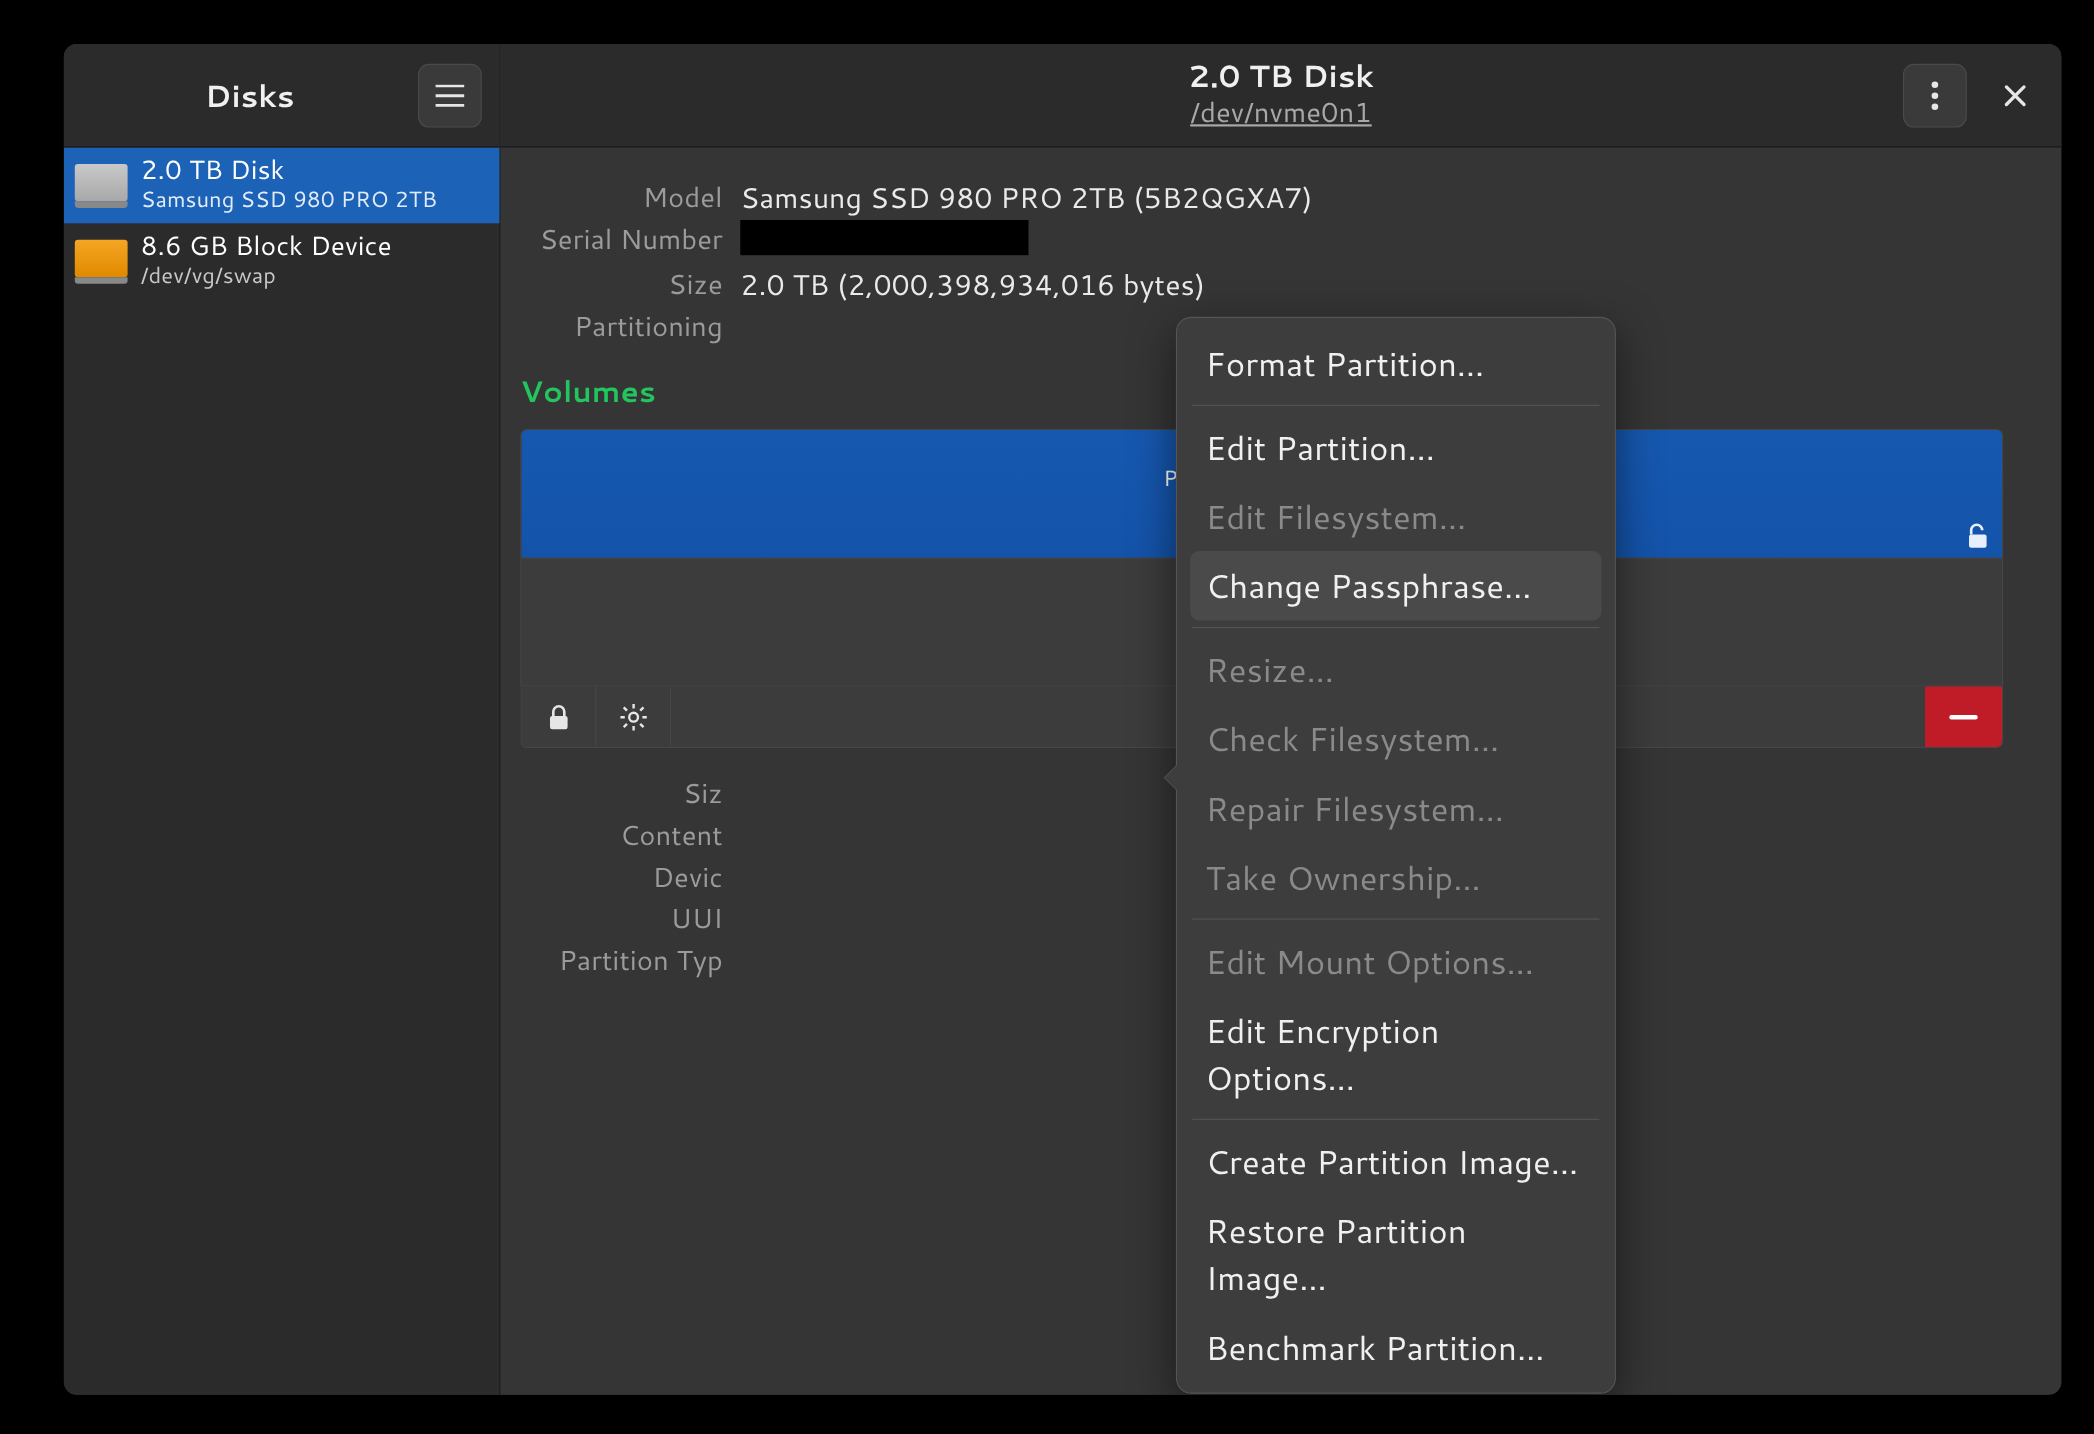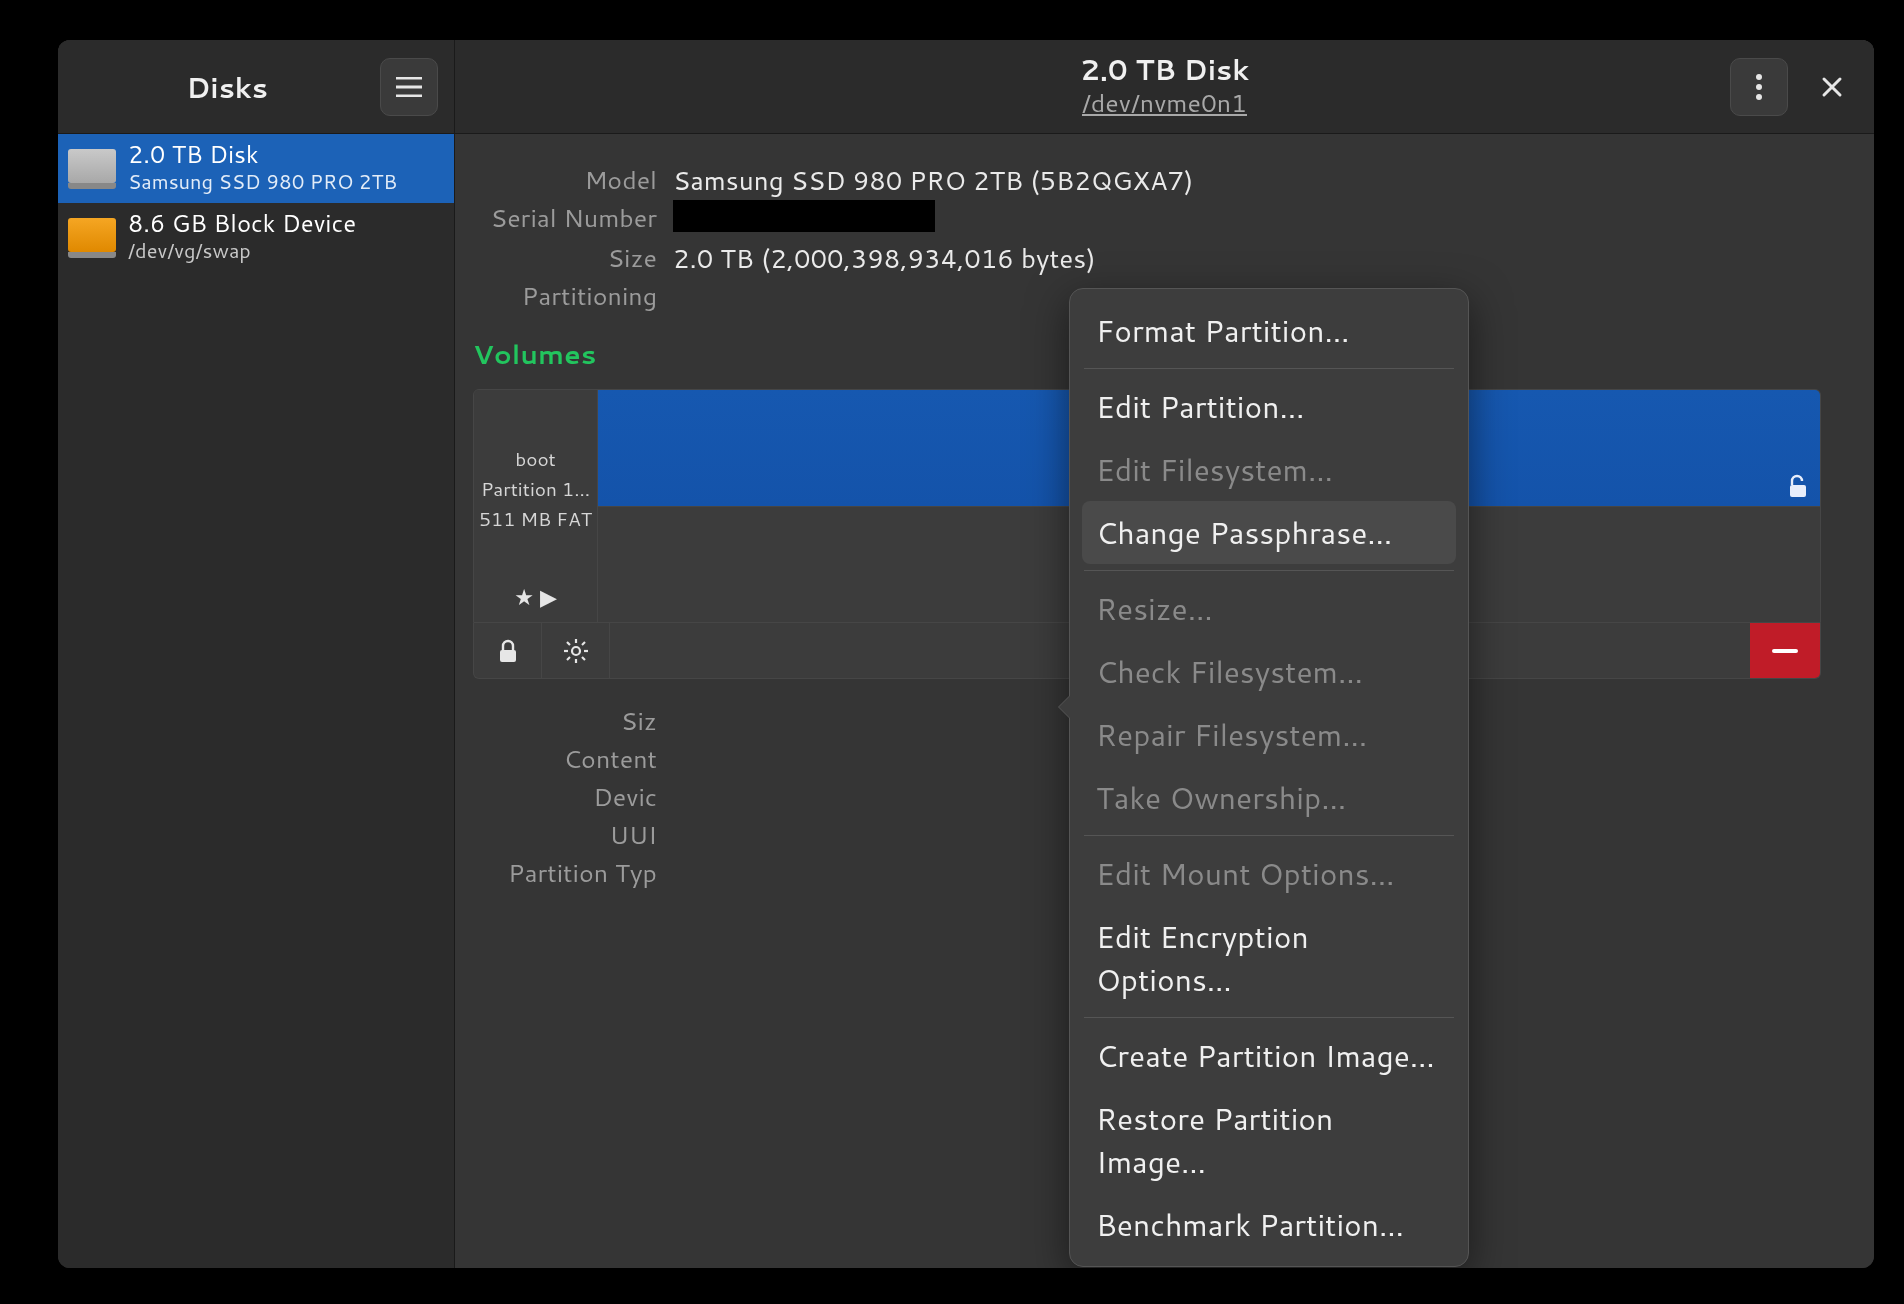--- a/index.html
+++ b/index.html
@@ -336,28 +336,20 @@
       </div>
       <div class="detail-row">
         <div class="detail-label">Partitioning</div>
         <div class="detail-value"></div>
       </div>
     </div>
 
     <div class="volumes-heading">Volumes</div>
 
     <div class="volumes-box">
-      <div class="part-boot">
-        <div class="pp-wrap">
-          <div>boot</div>
-          <div>Partition 1…</div>
-          <div>511 MB FAT</div>
-        </div>
-        <div class="star-row">★ ▶</div>
-      </div>
       <div class="part-right">
         <div class="part-luks">
           <div>Partition 2: primary</div>
           <div>2.0 TB LUKS</div>
           <span class="lock-open-icon">
             <svg width="20" height="24" viewBox="0 0 20 24">
                 <path d="M4 11V7a5 5 0 0 1 10 0" fill="none" stroke="#e8eefb" stroke-width="2.4"></path>
                 <rect x="2" y="11" width="16" height="12" rx="2" fill="#e8eefb"></rect>
               </svg>
           </span>

